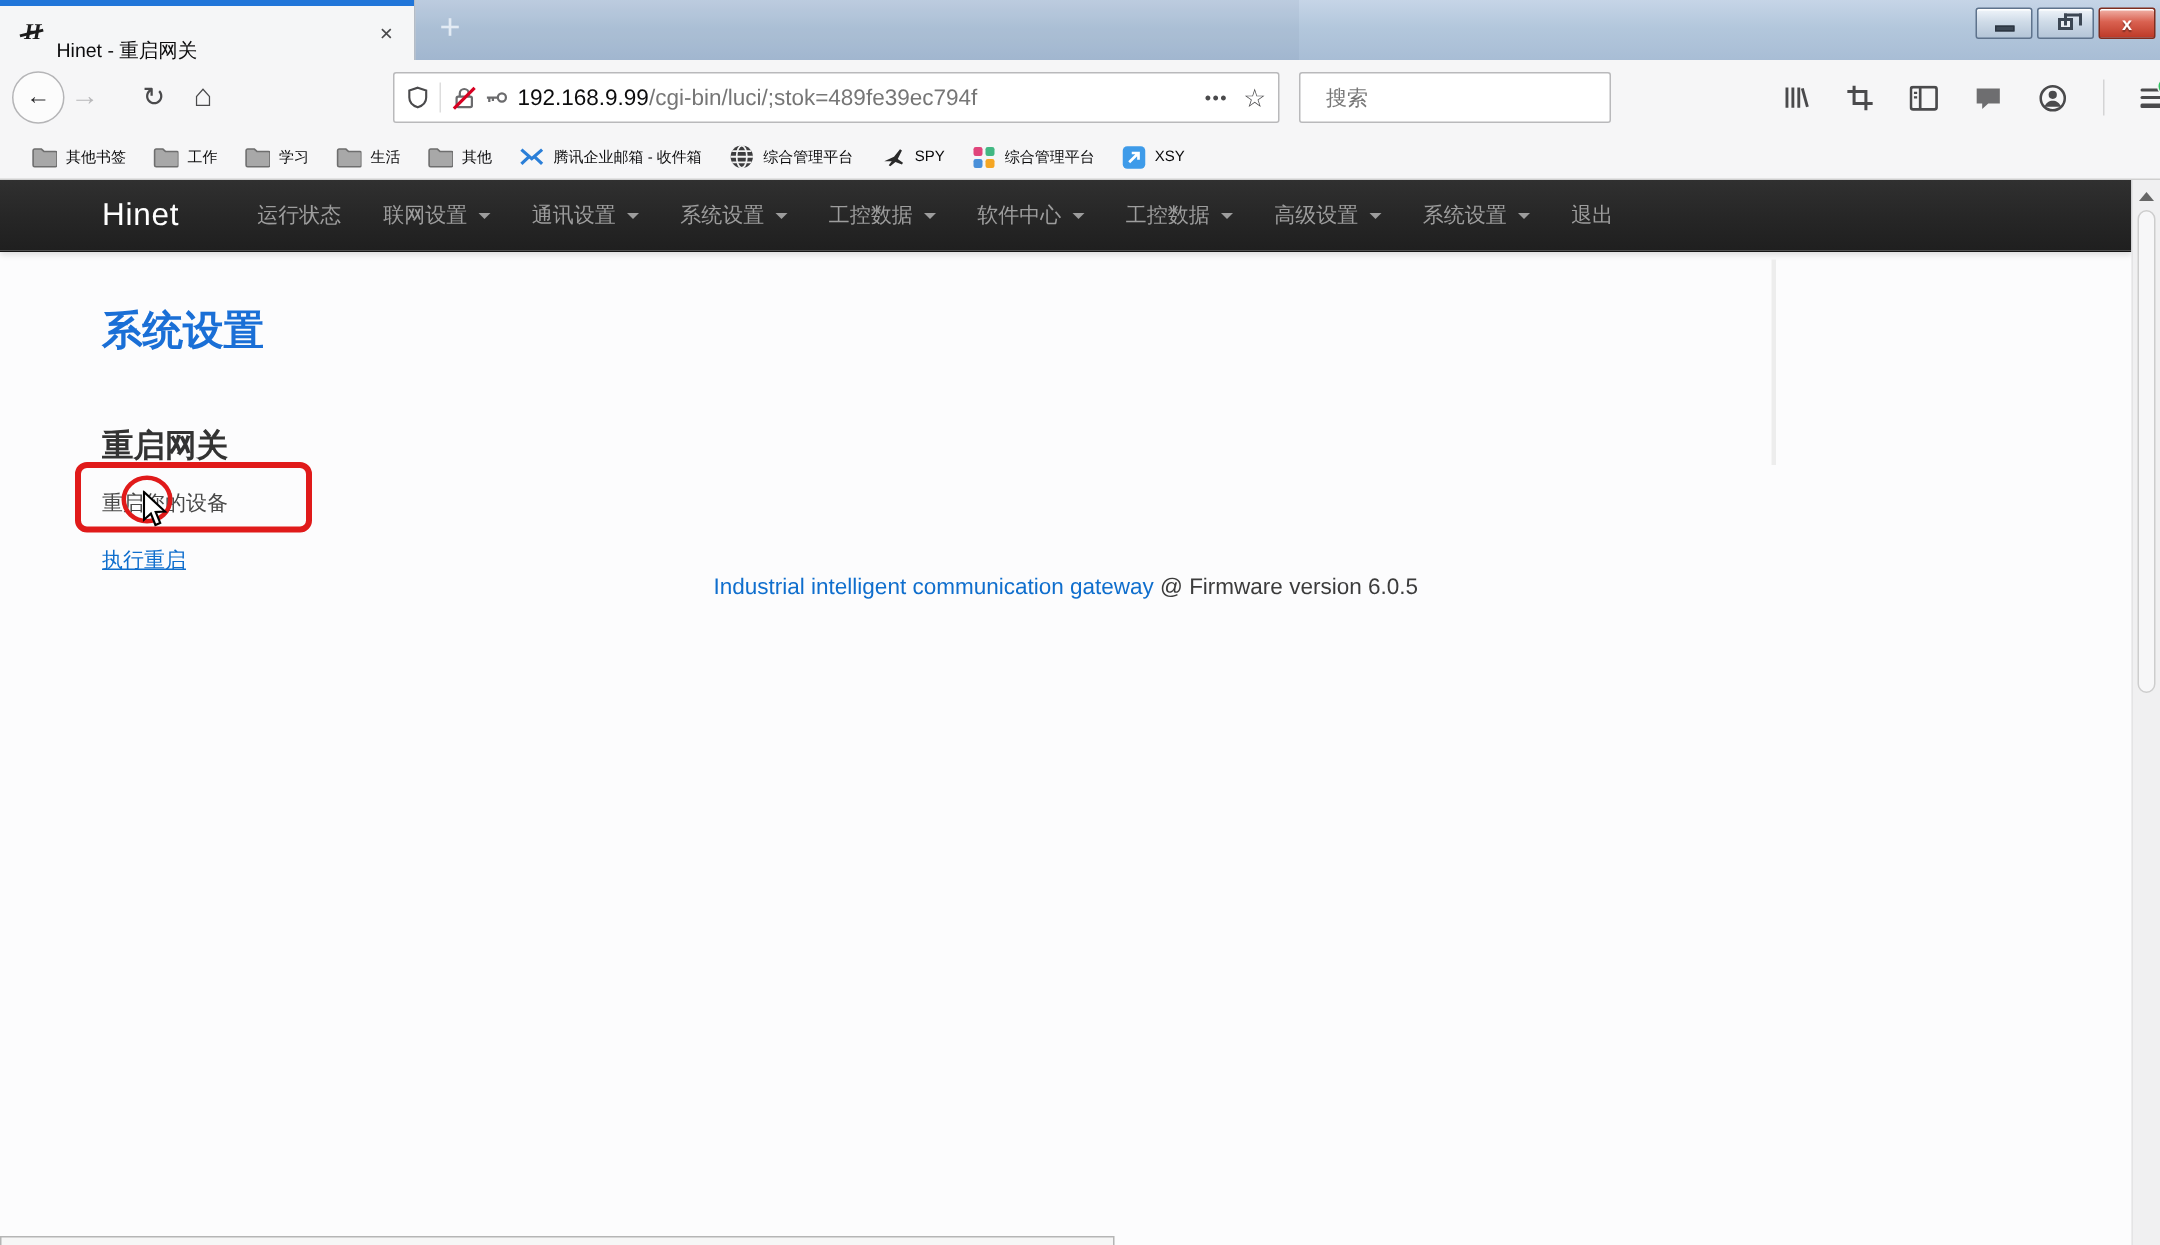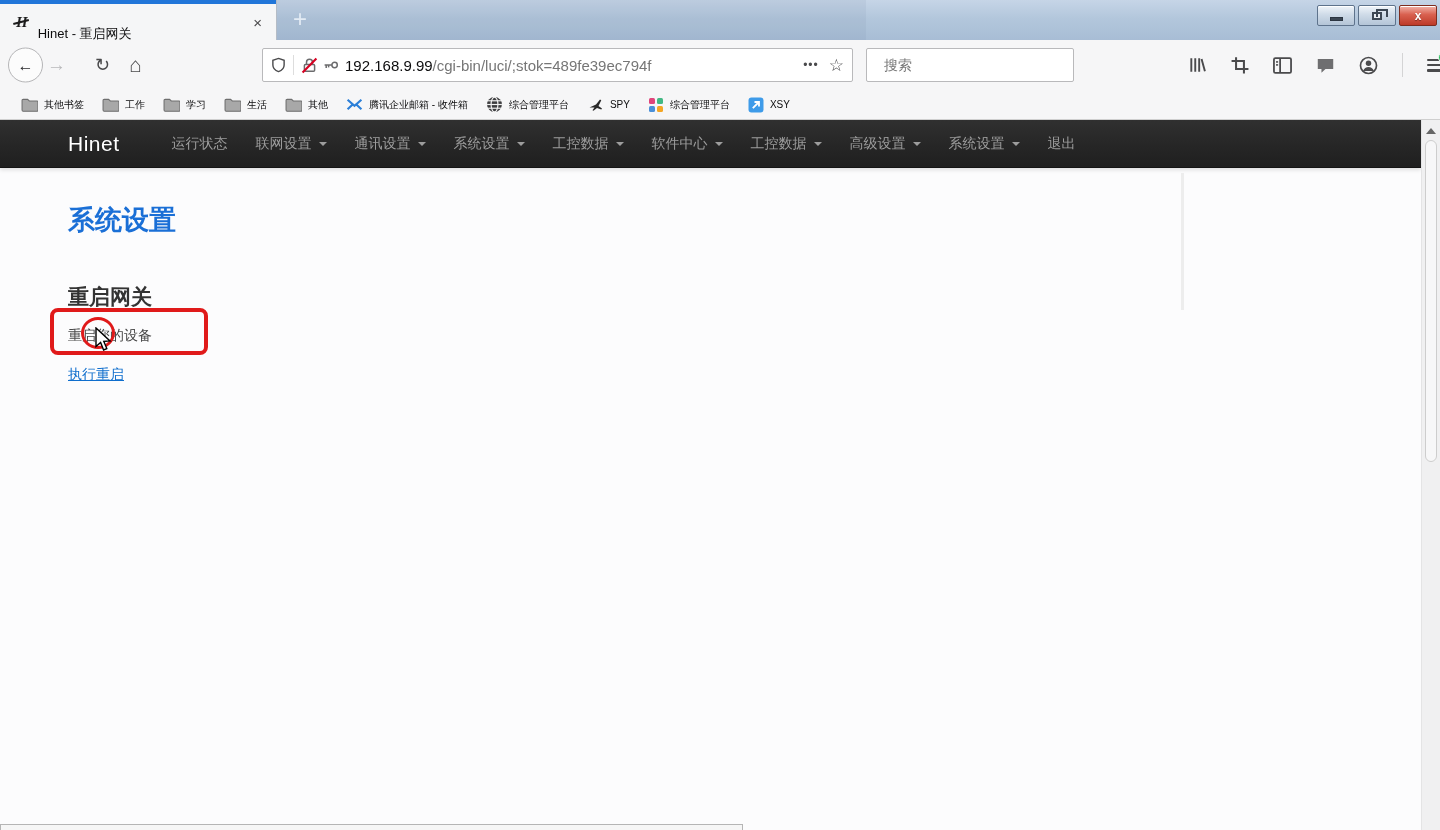--- a/index.html
+++ b/index.html
@@ -325,20 +325,25 @@
   </div>
 
   <div class="divider-v"></div>
 
   <div class="red-box"></div>
   <div class="red-circle"></div>
   <svg class="cursor" width="24" height="26" viewBox="0 0 24 26">
     <path d="M6 1 L6 19.5 L10.6 15.4 L13.6 23 L16.8 21.6 L13.8 14.3 L20 14 Z" fill="#fff" stroke="#000" stroke-width="1.4"></path>
   </svg>
 
+  <div class="page-footer">
+    <a href="#">Industrial intelligent communication gateway</a>
+    <span> </span>
+    <span>@ Firmware version 6.0.5</span>
+  </div>
 
   <div class="status-popup"></div>
 
   <div class="scrollbar">
     <div class="sb-arrow-up"></div>
     <div class="sb-thumb"></div>
   </div>
 
 </div>
 

